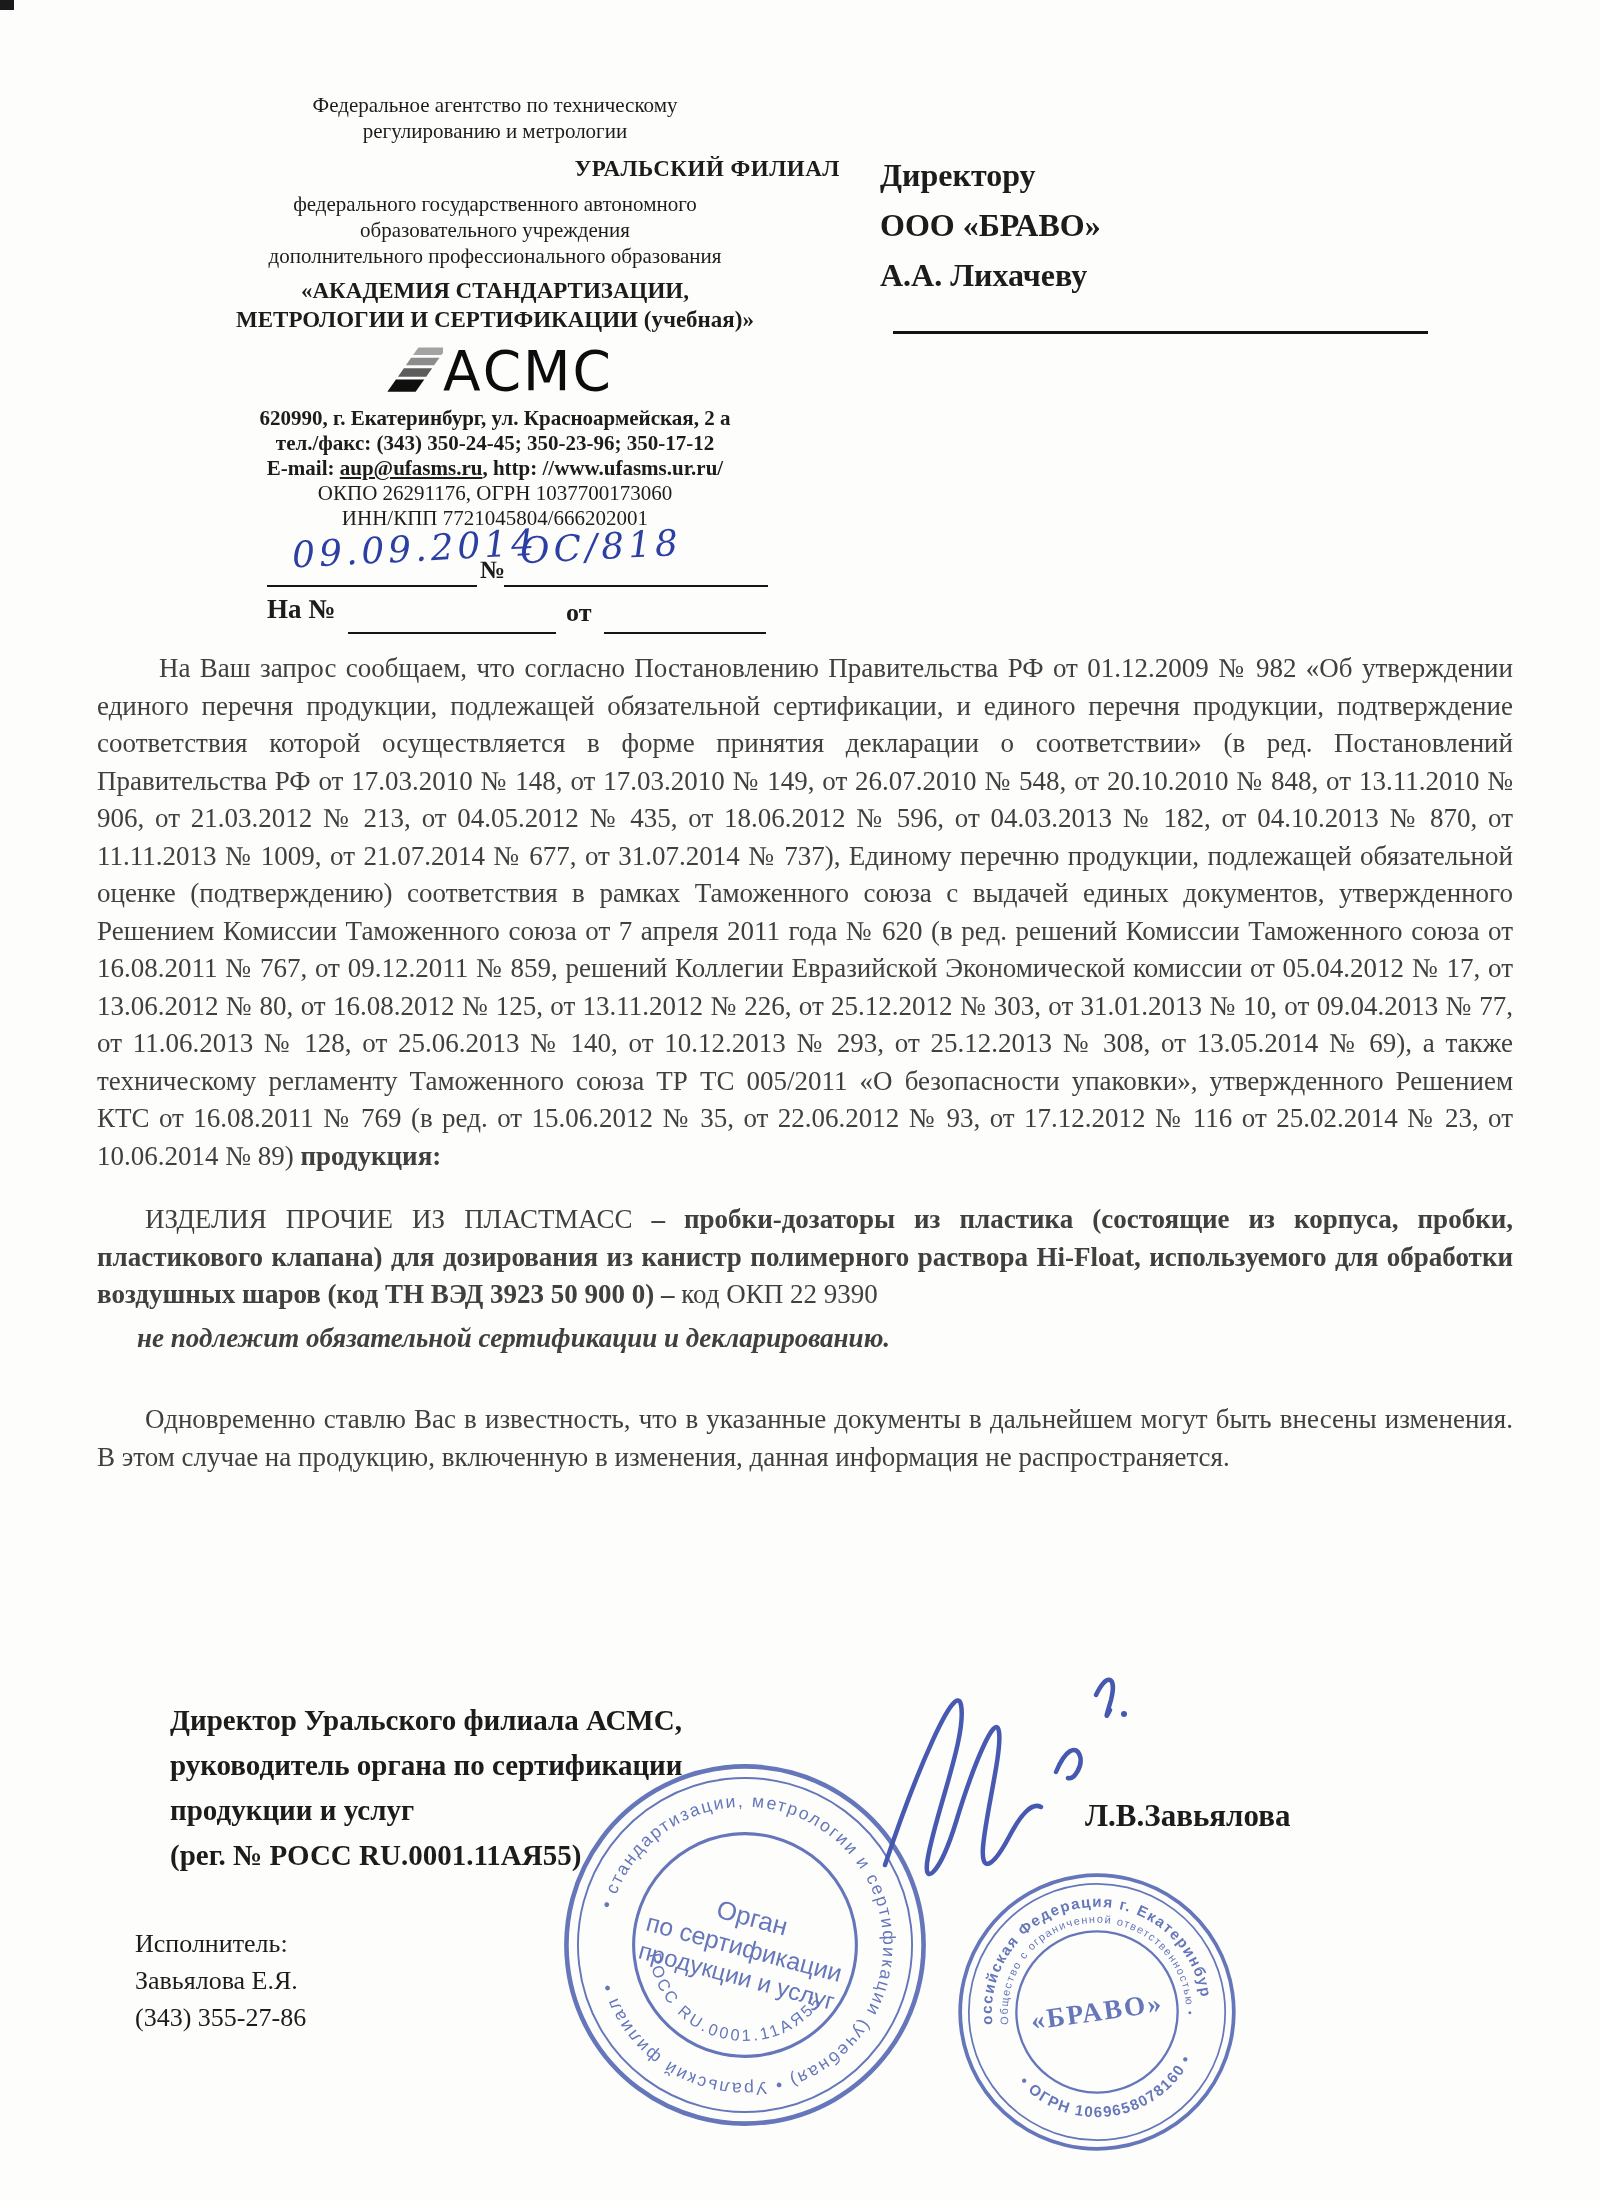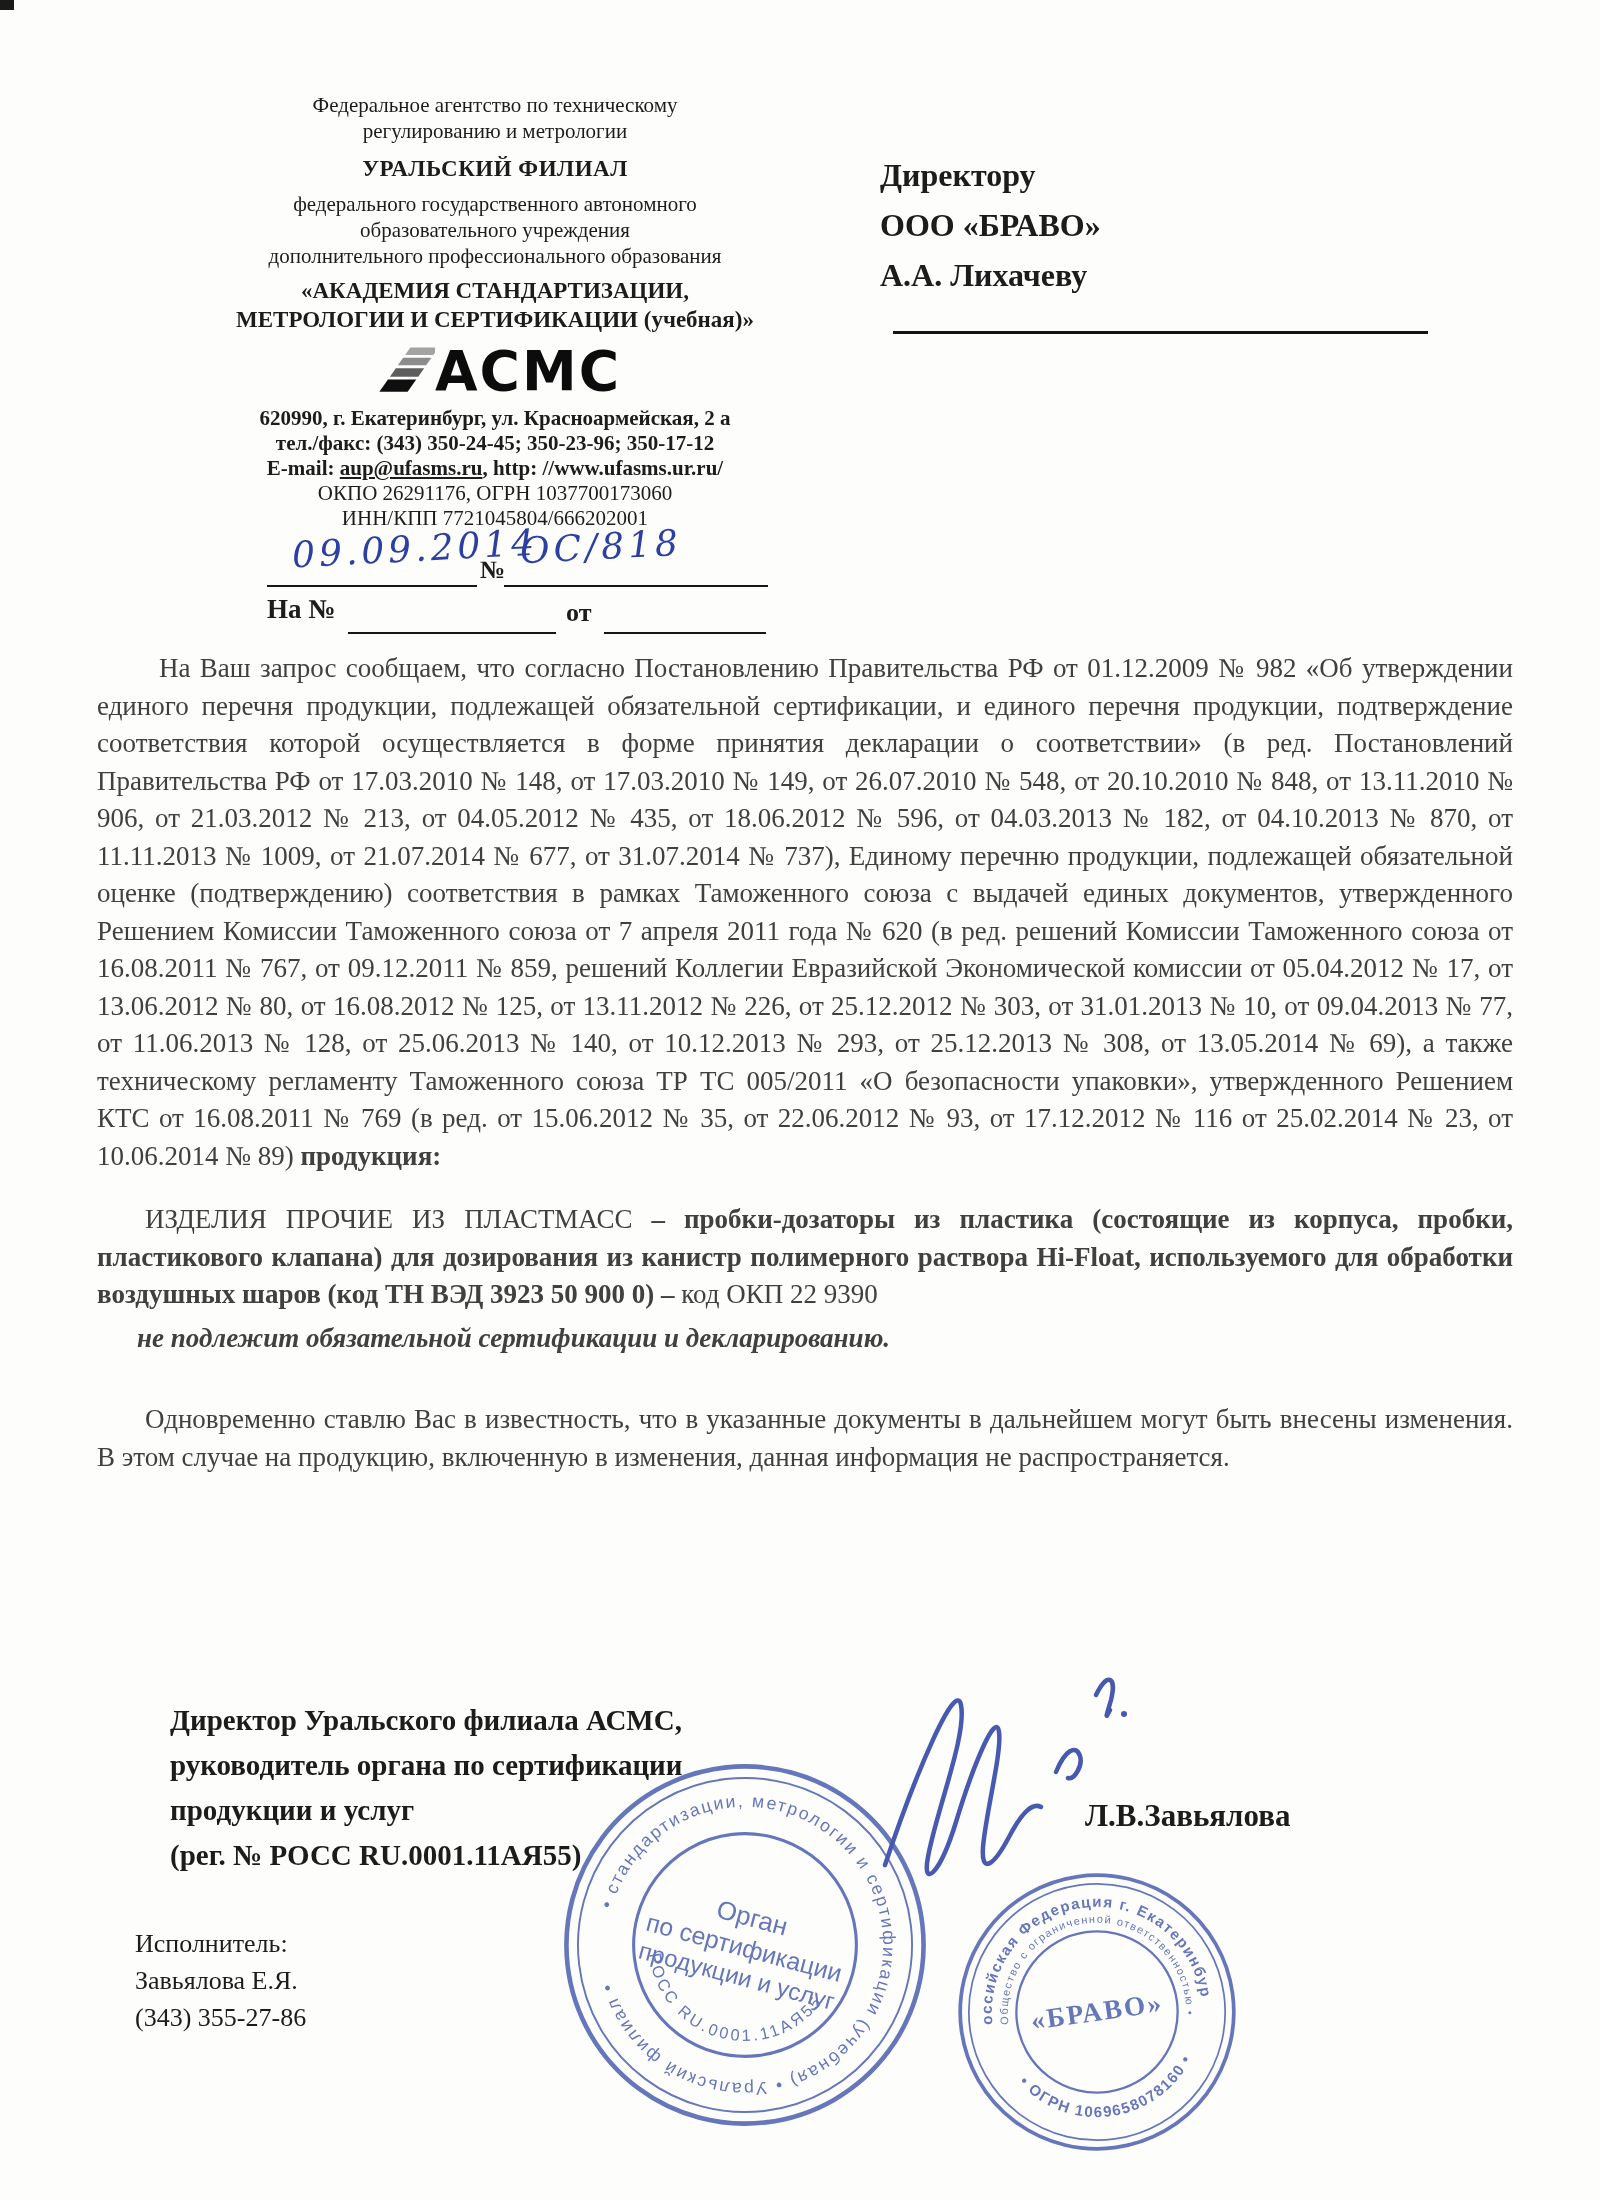--- a/index.html
+++ b/index.html
@@ -6,25 +6,25 @@
   .page{
     position:relative;width:1600px;height:2200px;margin:0 auto;
     background:#fdfdfb;color:#1c1c1c;overflow:hidden;
     font-family:"Liberation Serif","DejaVu Serif",serif;
     padding-left:8px;
   }
   .abs{position:absolute;}
   
   .lh{left:150px;top:92px;width:690px;text-align:center;line-height:26px;font-size:21px;}
   .lh .agency{font-size:21px;}
-  .lh .branch{font-weight:bold;font-size:23px;margin-top:12px;letter-spacing:.5px;}
+  .lh .branch{font-weight:bold;font-size:23px;margin-top:12px;letter-spacing:.5px;text-align:right;}
   .lh .orgtype{margin-top:9px;font-size:21px;line-height:26px;}
   .lh .academy{font-weight:bold;font-size:23px;line-height:29px;margin-top:7px;}
   .logo-row{display:flex;justify-content:center;align-items:center;margin-top:8px;height:58px;}
-  .logo-text{font-family:"DejaVu Sans","Liberation Sans",sans-serif;font-weight:bold;
+  .logo-text{font-family:"DejaVu Sans","Liberation Sans",sans-serif;font-weight:normal;
     font-size:55px;letter-spacing:2px;color:#0c0c0c;line-height:55px;}
   .contacts{margin-top:6px;font-weight:bold;font-size:21px;line-height:25px;}
   .contacts .plain{font-weight:normal;}
   .contacts a.em{color:#1c1c1c;text-decoration:underline;}
   
   .hand{font-style:italic;color:#2c3fa3;font-size:36px;letter-spacing:4px;
     font-family:"DejaVu Serif",serif;transform:rotate(-3deg);white-space:nowrap;}
   .regline{border-bottom:2.5px solid #161616;height:0;}
   .reglabel{font-weight:bold;font-size:25px;}
   

